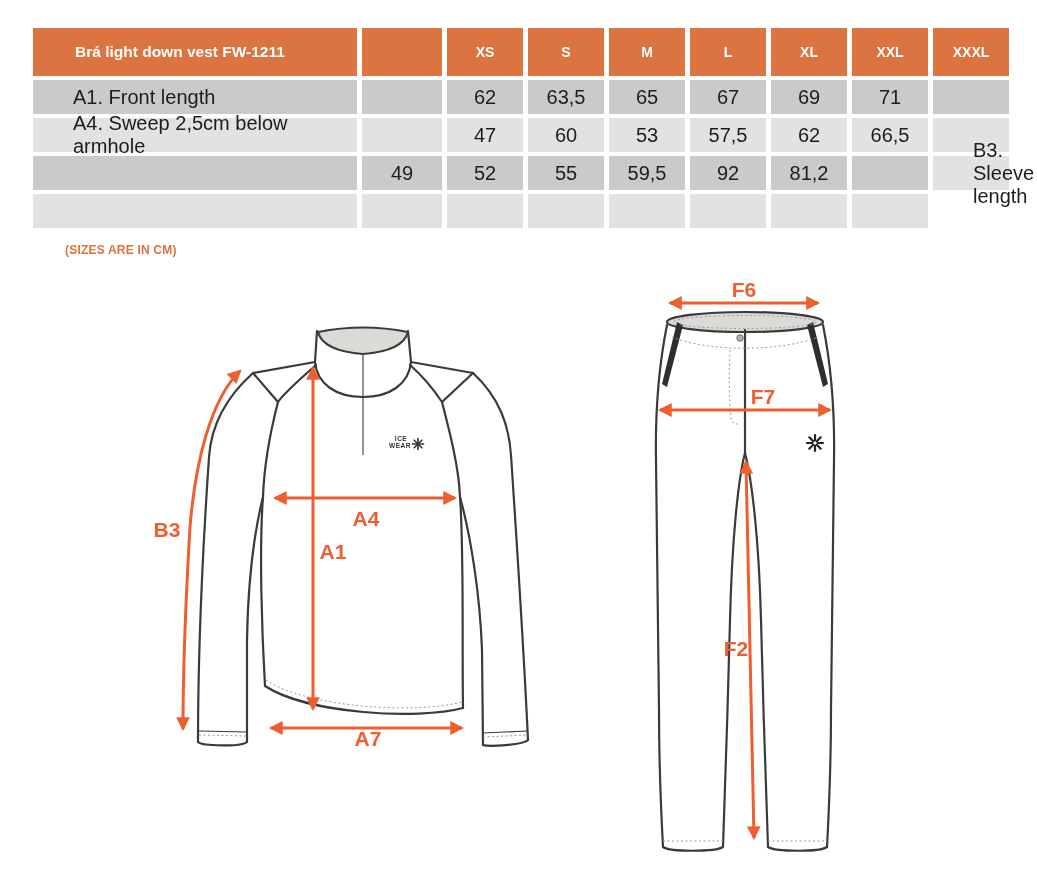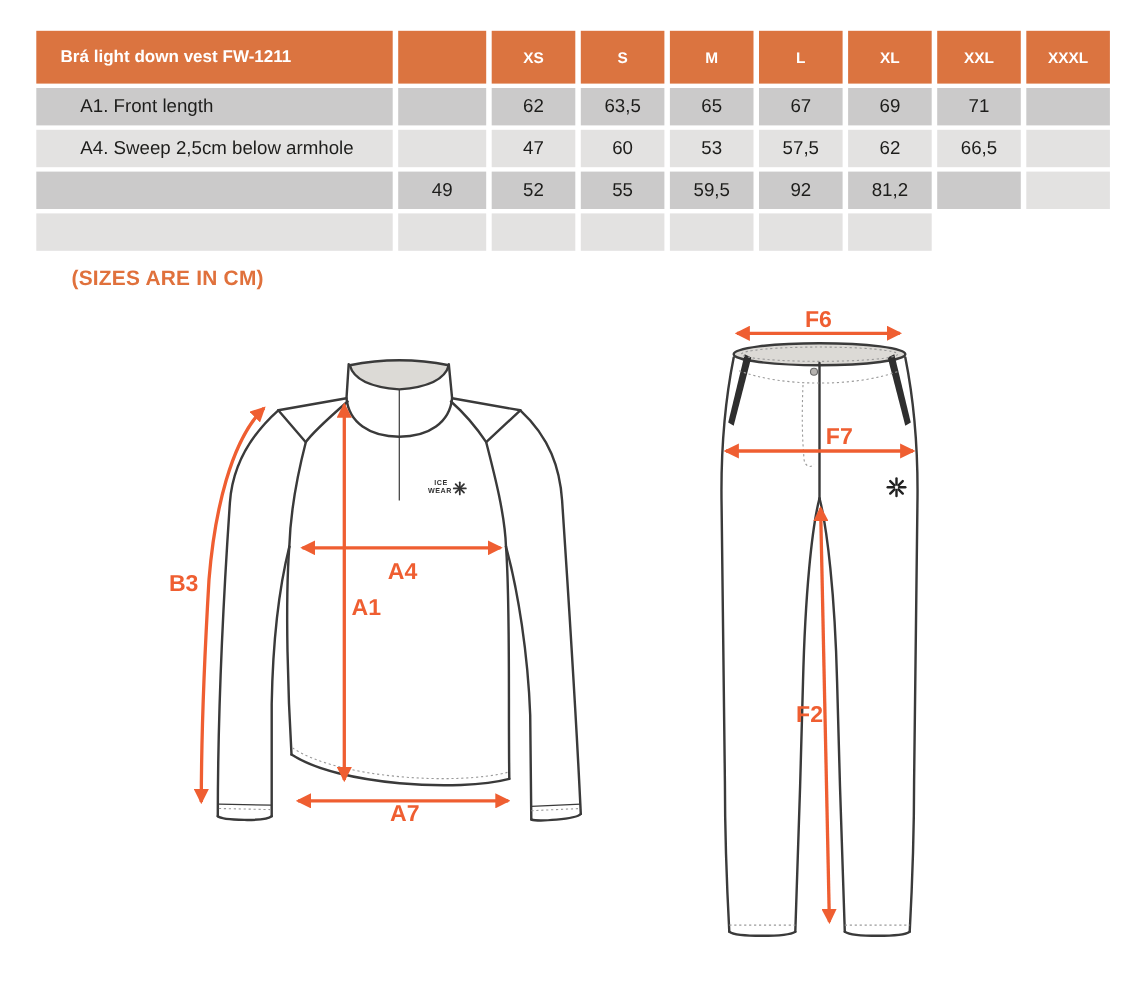--- a/index.html
+++ b/index.html
@@ -9,30 +9,30 @@
   }
   
   .size-table{
     position:absolute;left:33px;top:28px;
     display:grid;
     grid-template-columns:324px 80px repeat(7,76px);
     grid-template-rows:48px repeat(4,34px);
     gap:4px 5px;
   }
   .c{display:flex;align-items:center;justify-content:center;
-     font-size:17px;color:#1d1d1b;}
+     font-size:20px;color:#1d1d1b;}
   .head{background:#DB7440;color:#ffffff;font-weight:bold;font-size:14px;}
-  .head.title{justify-content:flex-start;padding-left:22px;font-size:15.5px;box-sizing:border-box;}
+  .head.title{justify-content:flex-start;padding-left:42px;font-size:15.5px;box-sizing:border-box;}
   .lab{justify-content:flex-start;padding-left:40px;box-sizing:border-box;}
   .dark{background:#CBCACA;}
   .light{background:#E3E2E1;}
   
   .note{
     position:absolute;left:65px;top:243px;
-    color:#E0713C;font-weight:bold;font-size:19px;letter-spacing:.2px;
+    color:#E0713C;font-weight:bold;font-size:12px;letter-spacing:.2px;
   }
   
   .shirt-svg{position:absolute;left:140px;top:285px;width:450px;height:505px;}
   .pants-svg{position:absolute;left:640px;top:280px;width:300px;height:613px;}
   .outline{stroke:#3a3a3a;stroke-width:2.2;fill:none;stroke-linecap:round;stroke-linejoin:round;}
   .thin{stroke:#3a3a3a;stroke-width:1.1;fill:none;}
   .stitch{stroke:#9a9a9a;stroke-width:1;fill:none;stroke-dasharray:2 2.5;}
   .arrow{stroke:#EF5E31;stroke-width:3;fill:none;}
   .mlabel{fill:#EF5E31;font-weight:bold;font-size:21px;font-family:"Liberation Sans",sans-serif;text-anchor:middle;}
   .logo-txt{fill:#333;font-weight:bold;font-family:"Liberation Sans",sans-serif;text-anchor:middle;}
@@ -74,20 +74,21 @@
 
   <div class="c dark"></div>
   <div class="c dark">49</div>
   <div class="c dark">52</div>
   <div class="c dark">55</div>
   <div class="c dark">59,5</div>
   <div class="c dark">92</div>
   <div class="c dark">81,2</div>
   <div class="c dark"></div>
 
+  <div class="c light lab">B3. Sleeve length</div>
   <div class="c light"></div>
   <div class="c light"></div>
   <div class="c light"></div>
   <div class="c light"></div>
   <div class="c light"></div>
   <div class="c light"></div>
   <div class="c light"></div>
   <div class="c light"></div>
 </div>
 

